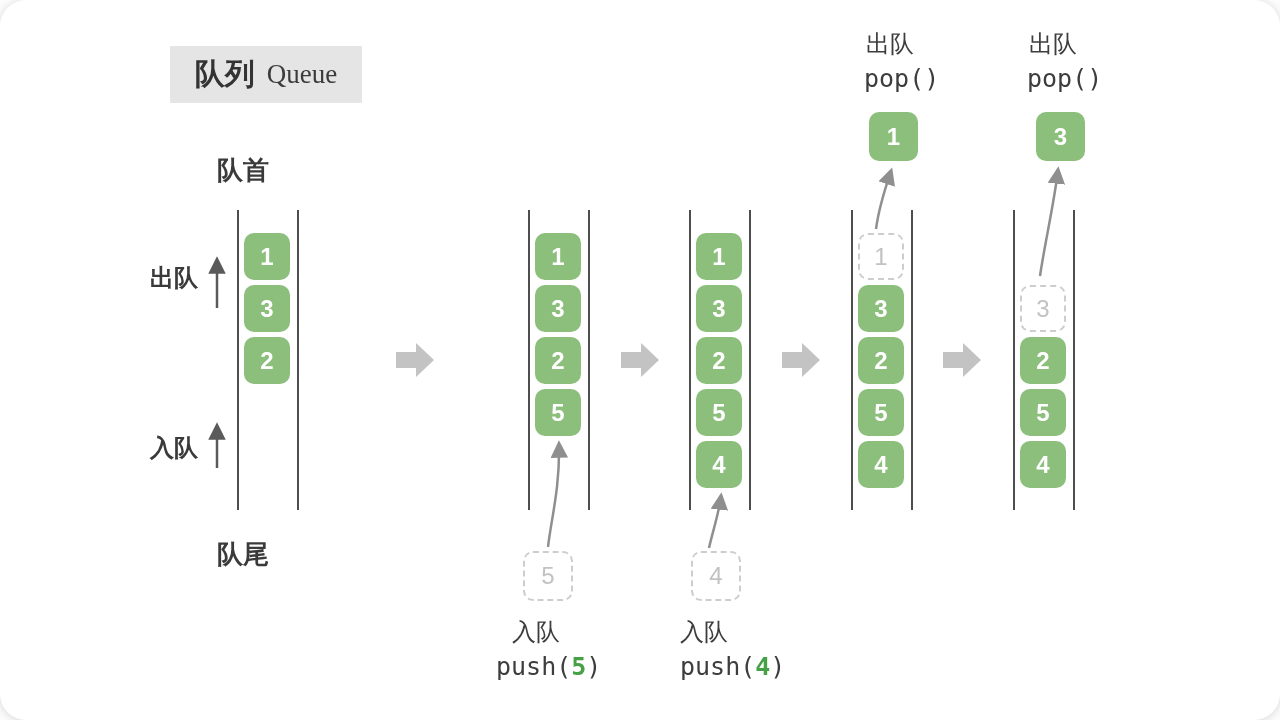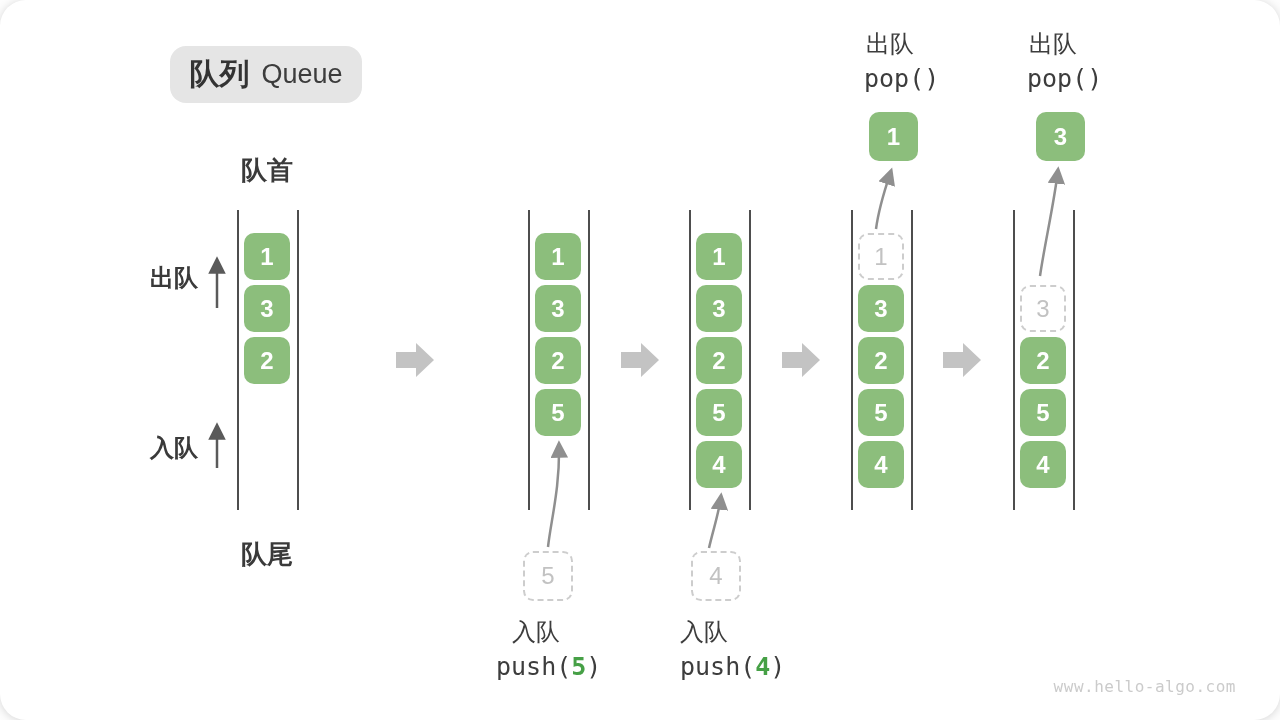--- a/index.html
+++ b/index.html
@@ -3,26 +3,26 @@
 <meta charset="utf-8">
 <style>
   html,body{margin:0;padding:0;background:#fdfdfd;}
   .canvas{
     position:relative;width:1280px;height:720px;background:#ffffff;
     border-radius:26px;box-shadow:0 1px 10px rgba(0,0,0,.16);
     font-family:"Liberation Sans",sans-serif;overflow:hidden;margin:0 auto;
   }
   .title-box{
     position:absolute;left:170px;top:46px;width:192px;height:57px;
-    background:#e5e5e5;border-radius:16px;display:flex;align-items:center;
+    background:#e5e5e5;border-radius:1px;display:flex;align-items:center;
     justify-content:center;gap:12px;
   }
   .title-zh{font-weight:700;font-size:30px;color:#333333;}
-  .title-en{font-family:Liberation Sans, sans-serif;font-size:27px;color:#3c3c3c;}
-  .struct-label{position:absolute;width:100px;text-align:center;font-weight:700;font-size:26px;color:#3a3a3a;}
+  .title-en{font-family:Liberation Serif, serif;font-size:27px;color:#3c3c3c;}
+  .struct-label{position:absolute;width:100px;text-align:left;font-weight:700;font-size:26px;color:#3a3a3a;}
   .side-label{position:absolute;font-weight:700;font-size:24px;color:#3a3a3a;}
   .col-line{position:absolute;top:210px;width:1.5px;height:300px;background:#4e4e4e;}
   .qbox{
     position:absolute;width:46px;height:47px;border-radius:10px;background:#8cbe7c;
     color:#ffffff;font-size:24px;font-weight:600;display:flex;align-items:center;
     justify-content:center;box-sizing:border-box;
   }
   .qbox.popped{width:49px;height:49px;}
   .qbox.dashed{background:#ffffff;border:2.5px dashed #cdcdcd;color:#c2c2c2;font-weight:500;}
   .pend{position:absolute;width:50px;height:50px;border-radius:10px;background:#ffffff;
@@ -117,15 +117,14 @@
     <polygon points="782,352 802,352 802,343 820,360 802,377 802,368 782,368" fill="#c3c3c3"></polygon>
     <polygon points="943,352 963,352 963,343 981,360 963,377 963,368 943,368" fill="#c3c3c3"></polygon>
 
     <path d="M 548 547 C 551 520 560 488 559 444" fill="none" stroke="#8f8f8f" stroke-width="2.5" marker-end="url(#ah-gray)"></path>
     <path d="M 709 548 C 713 530 719 513 721 496" fill="none" stroke="#8f8f8f" stroke-width="2.5" marker-end="url(#ah-gray)"></path>
 
     <path d="M 876 229 C 879 206 886 186 891 171" fill="none" stroke="#8f8f8f" stroke-width="2.5" marker-end="url(#ah-gray)"></path>
     <path d="M 1040 276 C 1045 242 1054 204 1058 170" fill="none" stroke="#8f8f8f" stroke-width="2.5" marker-end="url(#ah-gray)"></path>
   </svg>
 
-  <div class="watermark">www.hello-algo.com</div>
 
 </div>
 
 </body></html>

